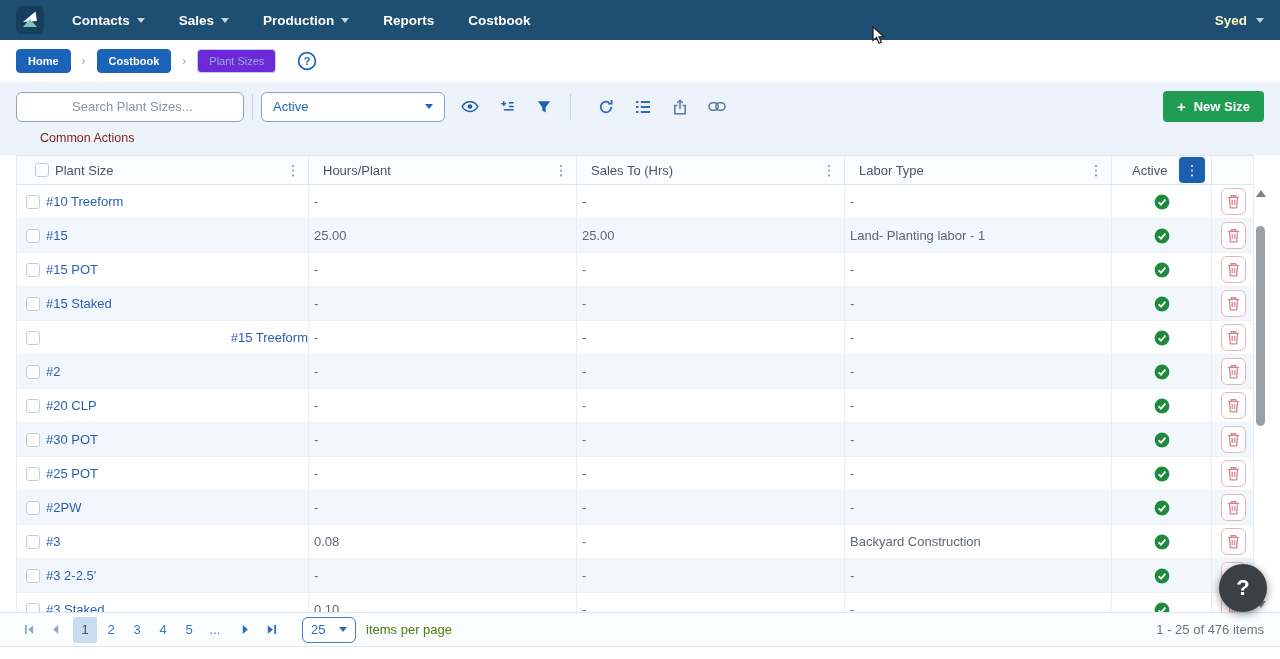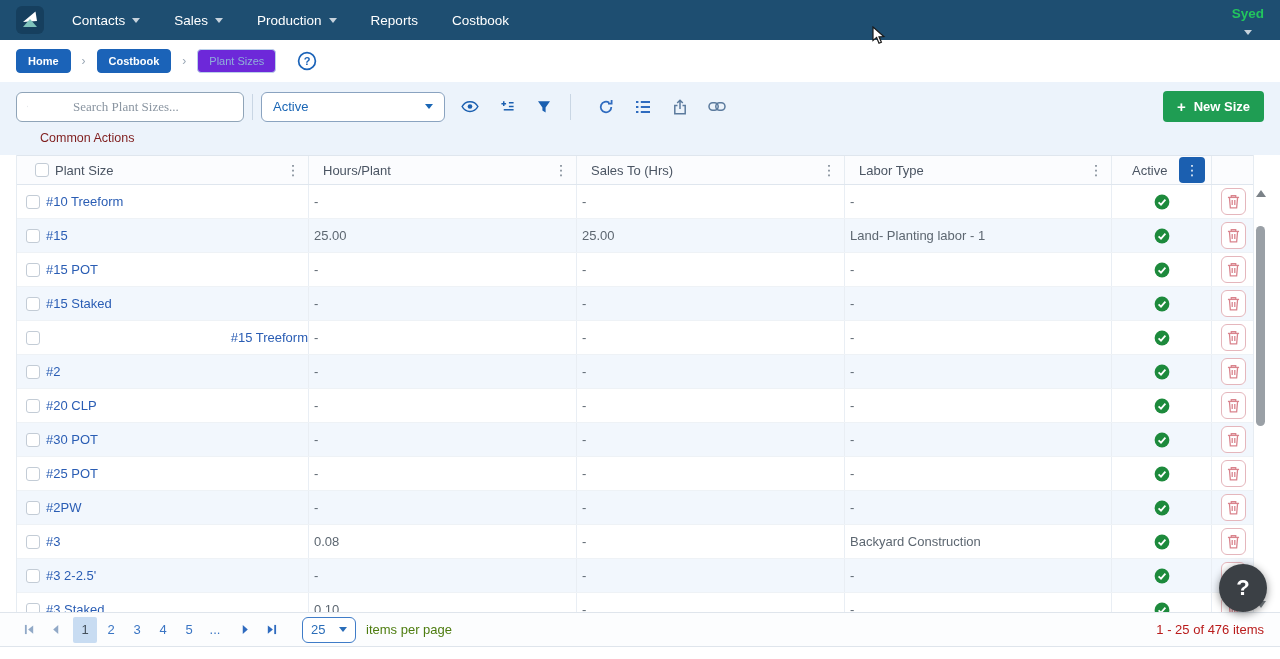--- a/index.html
+++ b/index.html
@@ -6,35 +6,35 @@
   html,body { width:1280px; height:659px; }
   body {
     font-family: "Liberation Sans", sans-serif;
     background:#fff; color:#4b5563; overflow:hidden; position:relative;
     font-size:13px;
   }
   
   .navbar { height:40px; background:#1e4e71; display:flex; align-items:center; padding:0 16px; }
   .logo { width:28px; height:28px; margin-right:28px; flex:0 0 auto; }
   .nav-items { display:flex; align-items:center; gap:34px; }
-  .nav-item { color:#fff; font-weight:normal; font-size:13.5px; display:flex; align-items:center; gap:7px; cursor:pointer; }
+  .nav-item { color:#fff; font-weight:bold; font-size:13.5px; display:flex; align-items:center; gap:7px; cursor:pointer; }
   .caret-down { width:0; height:0; border-left:4.5px solid transparent; border-right:4.5px solid transparent; border-top:5px solid #c7d3dd; }
   .nav-spacer { flex:1; }
-  .nav-user { color:#22c55e; font-weight:bold; font-size:13.5px; display:flex; align-items:center; gap:9px; cursor:pointer;flex-direction:column; }
+  .nav-user { color:#fef9c3; font-weight:bold; font-size:13.5px; display:flex; align-items:center; gap:9px; cursor:pointer; }
   
   .breadcrumb-row { height:42px; display:flex; align-items:center; padding:0 16px; background:#fff; gap:11px; }
   .crumb-btn { background:#1b63b8; color:#fff; font-size:11px; font-weight:bold; padding:5px 11px; border-radius:4px; border:1px solid #1b63b8; cursor:pointer; }
   .crumb-sep { color:#9aa7b5; font-size:12px; }
   .crumb-current { background:#6d28d9; color:#8fb0d8; font-size:11px; padding:5px 11px; border-radius:4px; border:1px solid #b9d0ea; cursor:default; }
   .help-q { margin-left:10px; width:20px; height:20px; cursor:pointer; }
   
   .toolbar-section { background:#ecf3fb; height:73px; padding:9px 16px 0; }
   .toolbar-row { display:flex; align-items:center; }
   .search-box { width:228px; height:30px; background:#fff; border:1px solid #8fa4b8; border-radius:6px; display:flex; align-items:center; padding:0 10px; gap:9px; }
-  .search-box input { border:none; outline:none; flex:1; font-size:13px; color:#3c4752; background:transparent; font-family:Liberation Serif, serif;margin-left:36px; }
+  .search-box input { border:none; outline:none; flex:1; font-size:13px; color:#3c4752; background:transparent; font-family:Liberation Sans, sans-serif;margin-left:36px; }
   .search-box input::placeholder { color:#8a95a1; }
   .tb-divider { width:1px; height:26px; background:#c9d6e4; margin:0 8px; }
   .status-select { width:184px; height:30px; background:#fff; border:1px solid #8aa3c0; border-radius:6px; display:flex; align-items:center; justify-content:space-between; padding:0 11px; color:#1a66b5; cursor:pointer; }
   .status-select .caret-down { border-top-color:#1a66b5; }
   .icon-btn { width:24px; height:24px; display:flex; align-items:center; justify-content:center; margin-left:13px; cursor:pointer; }
   .toolbar-spacer { flex:1; }
   .new-size-btn { background:#1f9d53; border:none; color:#fff; font-weight:bold; font-size:13px; padding:7px 14px; border-radius:4px; display:flex; align-items:center; gap:8px; cursor:pointer; font-family:"Liberation Sans",sans-serif; }
   .common-actions { color:#7f1d1d; font-size:12.5px; margin:9px 0 0 24px; cursor:pointer; }
   
   .table-wrapper { position:relative; height:457px; background:#fff; overflow:hidden; }
@@ -63,21 +63,21 @@
   .vscroll .thumb { position:absolute; top:40px; left:1px; width:9px; height:200px; background:#9aa0a6; border-radius:5px; cursor:grab; }
   
   .pager-bar { height:35px; border-top:1px solid #dfe5ec; border-bottom:1px solid #dfe5ec; background:#fcfdfe; display:flex; align-items:center; padding:0 16px; }
   .pg-btn { width:26px; height:24px; display:flex; align-items:center; justify-content:center; cursor:pointer; color:#2f6bbf; }
   .pg-btn.muted { color:#91a9c7; }
   .page-num { min-width:24px; height:26px; display:flex; align-items:center; justify-content:center; color:#3a75c4; font-size:13px; cursor:pointer; margin:0 1px; padding:0 4px; border-radius:2px; }
   .page-num.current { background:#c8dcf2; color:#44505c; }
   .page-size-select { width:54px; height:26px; border:1px solid #3f7cc8; border-radius:6px; background:#fff; color:#2a6db8; display:flex; align-items:center; justify-content:space-between; padding:0 8px; margin:0 10px 0 18px; cursor:pointer; font-size:13px; }
   .page-size-select .caret-down { border-top-color:#2a6db8; }
   .per-page-label { color:#4d7c0f; font-size:13px; }
-  .range-label { margin-left:auto; color:#b91c1c; font-size:13px; }
+  .range-label { margin-left:auto; color:#737373; font-size:13px; }
   
   .float-help { position:absolute; left:1219px; top:564px; width:48px; height:48px; border-radius:50%; background:#3b4045; color:#fff; font-size:22px; font-weight:bold; display:flex; align-items:center; justify-content:center; box-shadow:0 2px 8px rgba(0,0,0,.45); cursor:pointer; z-index:20; }
   
   .mouse-cursor { position:absolute; left:872px; top:26px; z-index:30; pointer-events:none; }
 </style>
 </head>
 <body>
 
 <div class="navbar">
   <svg class="logo" viewBox="0 0 28 28">

